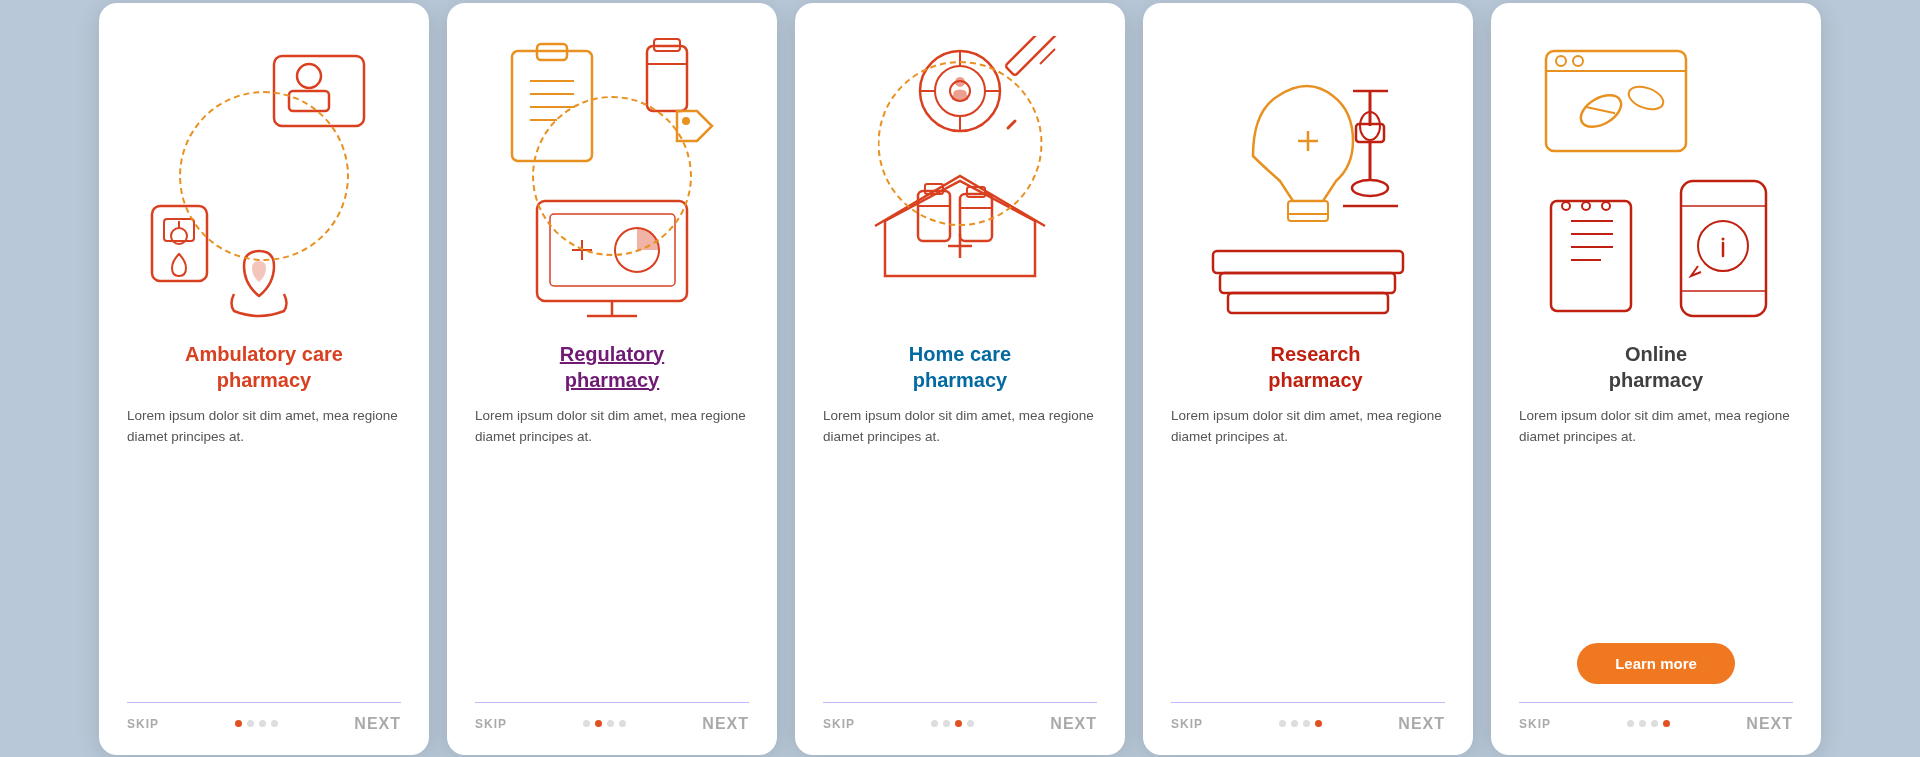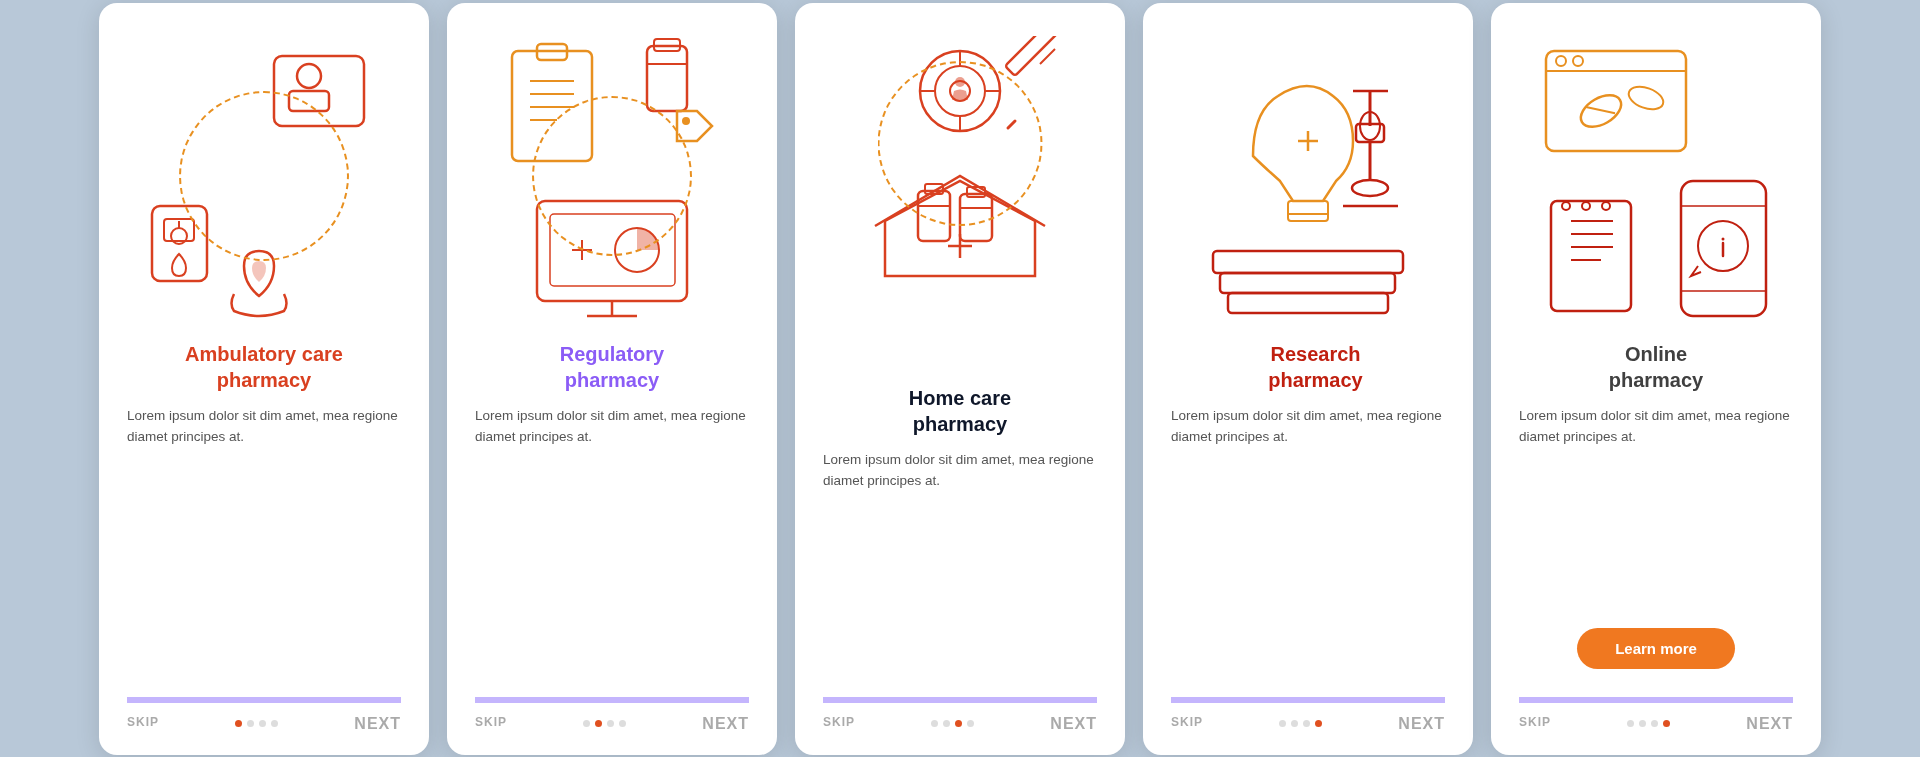--- a/index.html
+++ b/index.html
@@ -56,24 +56,25 @@
     .card-text {
       font-size: 13.5px;
       color: #555;
       text-align: left;
       line-height: 1.6;
       flex: 1;
     }
     .card-footer {
       width: 100%;
       display: flex;
+      align-items: center;
       justify-content: space-between;
       margin-top: 18px;
       padding-top: 12px;
-      border-top: 6px solid #c4b5fd;
+      border-top: 1px solid #c4b5fd;
     }
     .footer-skip {
       font-size: 12px;
       font-weight: 700;
       color: #aaa;
       letter-spacing: 1px;
     }
     .footer-dots {
       display: flex;
       gap: 5px;
@@ -96,21 +97,20 @@
     }
     .learn-more-btn {
       background: #f07820;
       color: #fff;
       border: none;
       border-radius: 28px;
       padding: 12px 38px;
       font-size: 15px;
       font-weight: 700;
       cursor: pointer;
-      margin-bottom: 10px;
       margin-top: 4px;
     }
 
     
     svg.card-svg {
       width: 260px;
       height: 290px;
     }
   </style>
 </head>
@@ -179,21 +179,21 @@
         <line x1="130" y1="265" x2="130" y2="280" stroke="#d94020" stroke-width="2.5"></line>
         <line x1="105" y1="280" x2="155" y2="280" stroke="#d94020" stroke-width="2.5"></line>
 
         <line x1="90" y1="214" x2="110" y2="214" stroke="#d94020" stroke-width="2"></line>
         <line x1="100" y1="204" x2="100" y2="224" stroke="#d94020" stroke-width="2"></line>
 
         <circle cx="155" cy="214" r="22" fill="none" stroke="#d94020" stroke-width="2"></circle>
         <path d="M155 214 L155 192 A22 22 0 0 1 177 214 Z" fill="#d94020" opacity="0.4"></path>
       </svg>
     </div>
-    <div class="card-title" style="color:#8b5cf6;">Regulatory<br>pharmacy</div>
+    <div class="card-title" style="color:#701a75;text-decoration:underline;">Regulatory<br>pharmacy</div>
     <div class="card-text">Lorem ipsum dolor sit dim amet, mea regione diamet principes at.</div>
     <div class="card-footer">
       <span class="footer-skip">SKIP</span>
       <div class="footer-dots">
         <div class="dot"></div>
         <div class="dot active"></div>
         <div class="dot"></div>
         <div class="dot"></div>
       </div>
       <span class="footer-next">NEXT</span>
@@ -227,21 +227,21 @@
         <rect x="137" y="151" width="18" height="10" rx="2" fill="none" stroke="#d94020" stroke-width="2"></rect>
         <line x1="130" y1="172" x2="162" y2="172" stroke="#d94020" stroke-width="2"></line>
 
         <path d="M55 240 L55 185 L130 145 L205 185 L205 240 Z" fill="none" stroke="#d94020" stroke-width="2.5"></path>
         <path d="M45 190 L130 140 L215 190" fill="none" stroke="#d94020" stroke-width="2.5"></path>
 
         <line x1="118" y1="210" x2="142" y2="210" stroke="#d94020" stroke-width="2.5"></line>
         <line x1="130" y1="198" x2="130" y2="222" stroke="#d94020" stroke-width="2.5"></line>
       </svg>
     </div>
-    <div class="card-title" style="color:#0f172a;margin-top:44px;">Home care<br>pharmacy</div>
+    <div class="card-title" style="color:#0369a1;">Home care<br>pharmacy</div>
     <div class="card-text">Lorem ipsum dolor sit dim amet, mea regione diamet principes at.</div>
     <div class="card-footer">
       <span class="footer-skip">SKIP</span>
       <div class="footer-dots">
         <div class="dot"></div>
         <div class="dot"></div>
         <div class="dot active"></div>
         <div class="dot"></div>
       </div>
       <span class="footer-next">NEXT</span>

